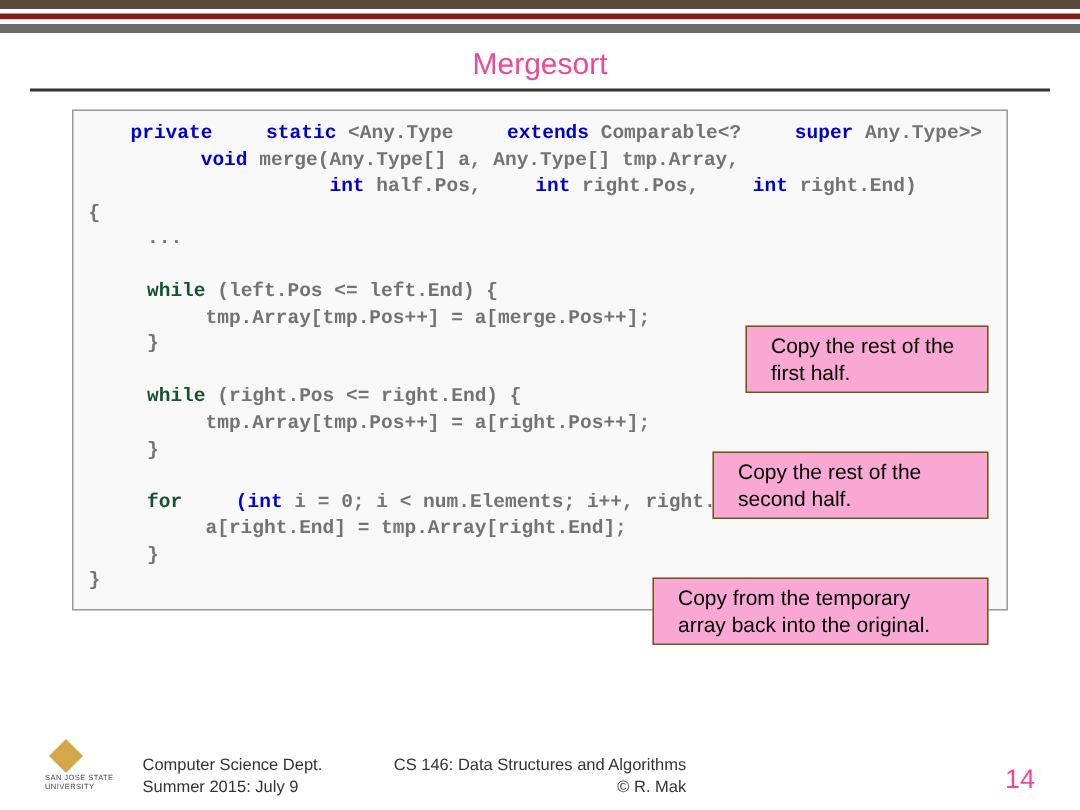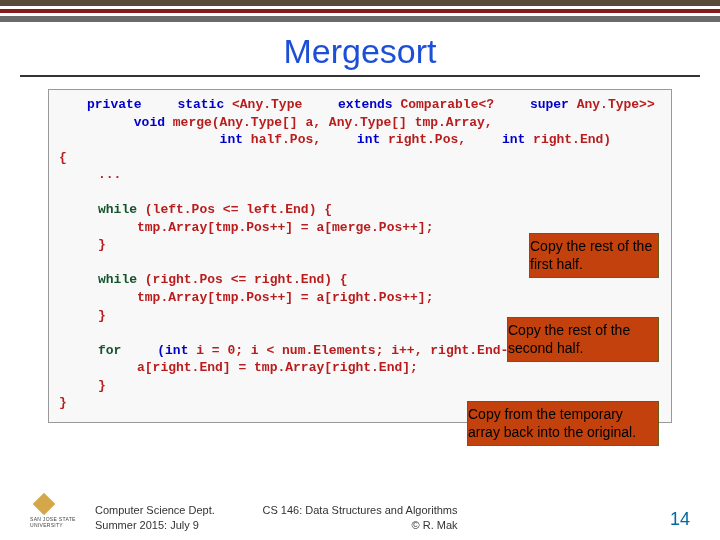--- a/index.html
+++ b/index.html
@@ -17,52 +17,52 @@
   }
   .bar {
     height: 6px;
   }
   .bar1 { background: #5a4a3a; }
   .bar2 { background: #8a1a1a; height: 4px; }
   .bar3 { background: #6b6b6b; }
   .gap { height: 3px; background: #fff; }
   .title {
     text-align: center;
-    font-size: 34px;
+    font-size: 20px;
     font-weight: normal;
-    color: #1d4ed8;
+    color: #ec4899;
     margin: 10px 0 4px 0;
   }
   .title-underline {
     height: 2px;
     background: #333;
     margin: 0 20px 12px 20px;
   }
   .code-box {
     margin: 0 48px;
     border: 1px solid #999;
     background: #f8f8f8;
     padding: 6px 10px 10px 10px;
     position: relative;
     font-family: "Courier New", monospace;
     font-size: 13px;
     line-height: 1.35;
     font-weight: bold;
   }
   .kw-blue { color: #0000cc; margin-left: 28px; }
   .kw-green { color: #14532d; }
-  .kw-black { color: #b91c1c; }
+  .kw-black { color: #737373; }
   .annotation {
     position: absolute;
     border: 1.5px solid #6b5a1a;
-    background: #c2410c;
+    background: #f9a8d4;
     font-family: Arial, sans-serif;
     font-size: 14px;
     font-weight: normal;
-    padding: 4px 0;
+    padding: 4px 16px;
     line-height: 1.25;
   }
   .ann1 { top: 143px; right: 12px; width: 128px; }
   .ann2 { top: 227px; right: 12px; width: 150px; }
   .ann3 { top: 311px; right: 12px; width: 190px; margin-left: 31px; }
   .footer {
     position: absolute;
     bottom: 8px;
     left: 0;
     width: 100%;
@@ -81,21 +81,21 @@
     transform: translateX(-50%);
     bottom: 0;
     text-align: right;
     line-height: 1.3;
   }
   .footer-right {
     position: absolute;
     right: 30px;
     bottom: 2px;
     font-size: 18px;
-    color: #0369a1;
+    color: #ec4899;
   }
   .logo {
     position: absolute;
     left: 30px;
     bottom: 6px;
     width: 50px;
     height: 30px;
   }
   .logo-shape {
     width: 16px;

